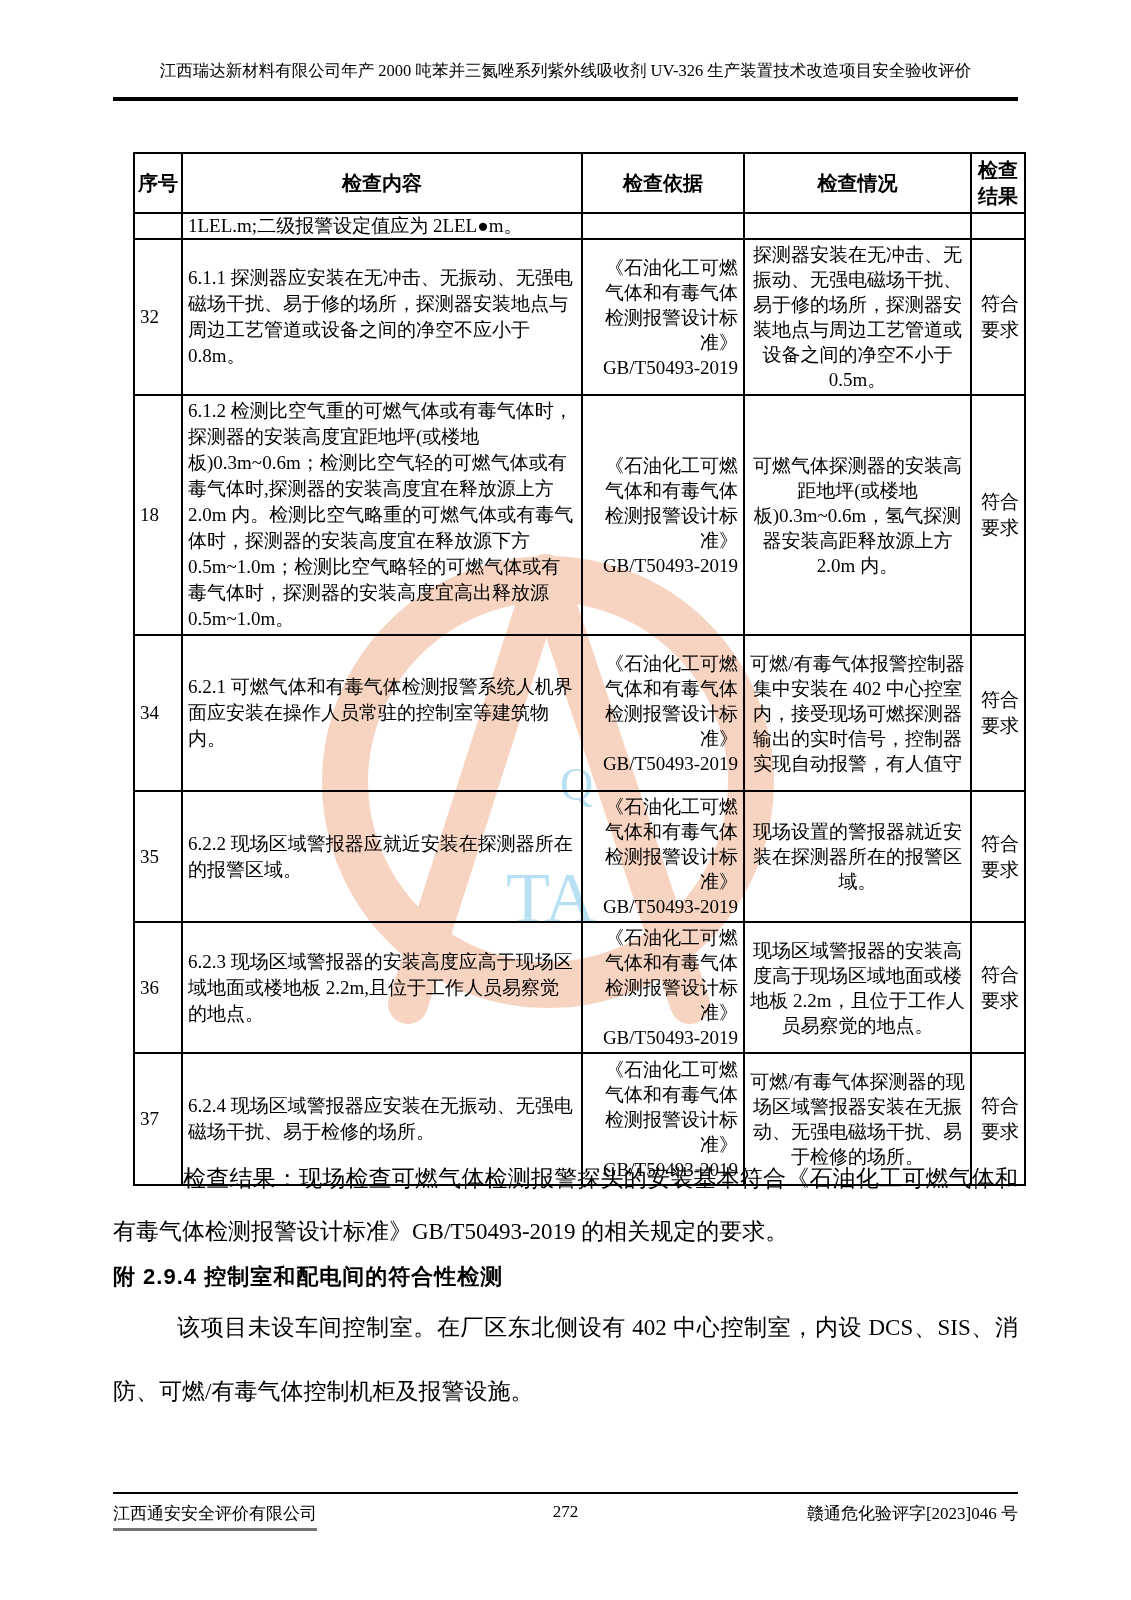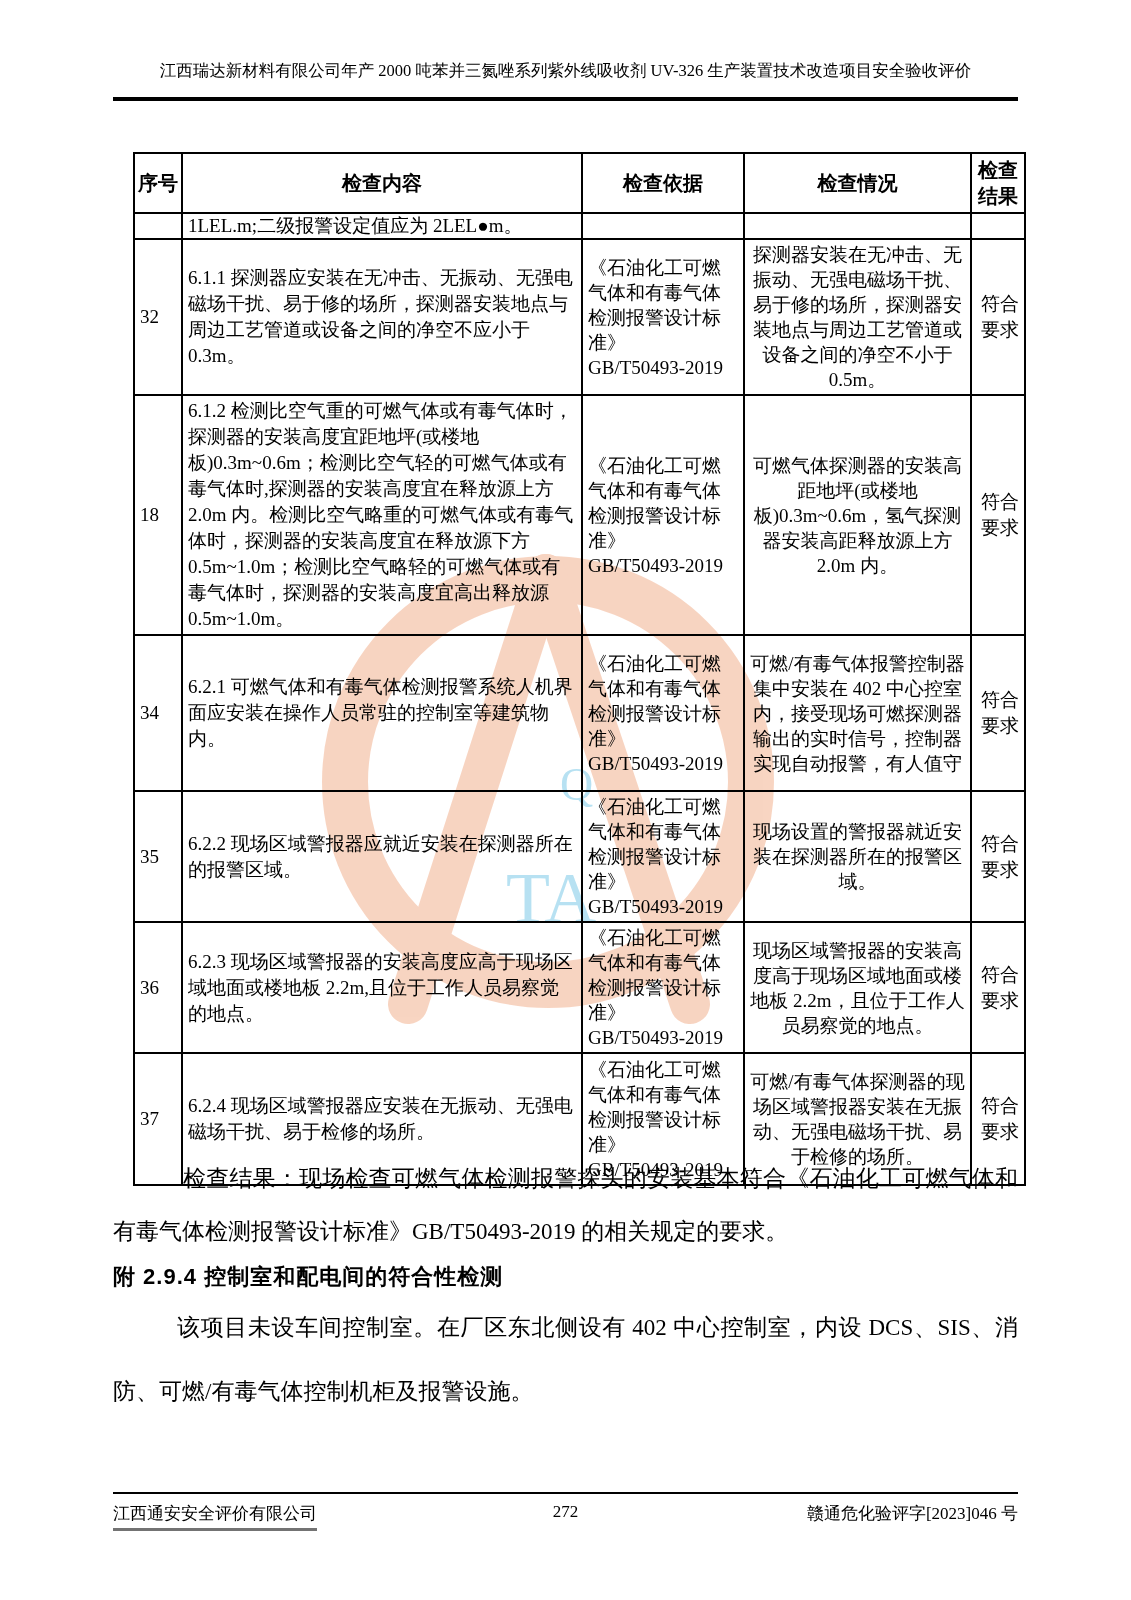--- a/index.html
+++ b/index.html
@@ -43,21 +43,21 @@
     overflow:hidden;
   }
   .doc-table th{font-size:20px;font-weight:bold;line-height:1.3;padding:3px 2px;}
   .col-no{width:48px;}
   .col-content{width:400px;}
   .col-basis{width:162px;}
   .col-situation{width:227px;}
   .col-result{width:54px;}
   .c-no{text-align:left;padding-left:3px;font-size:19px;}
   .c-content{text-align:left;padding-left:9px;padding-right:6px;line-height:26px;border-radius:13px;}
-  .c-basis{text-align:left;line-height:25px;padding:2px 3px;}
+  .c-basis{text-align:right;line-height:25px;padding:2px 3px;}
   .c-situation{text-align:center;line-height:25px;padding:2px 4px;}
   .c-result{text-align:right;line-height:26px;padding:2px 3px;}
   tr.h-hdr{height:56px;padding-left:32px;}
   tr.h-cont{height:26px;}
   tr.h-r32{height:152px;}
   tr.h-r33{height:226px;}
   tr.h-r34{height:156px;}
   tr.h-r35{height:124px;}
   tr.h-r36{height:126px;}
   tr.h-r37{height:132px;}
@@ -132,21 +132,21 @@
     </tr>
     <tr class="h-cont">
       <td class="c-no cont-cell"></td>
       <td class="c-content cont-cell">1LEL.m;二级报警设定值应为 2LEL●m。</td>
       <td class="c-basis cont-cell"></td>
       <td class="c-situation cont-cell"></td>
       <td class="c-result cont-cell"></td>
     </tr>
     <tr class="h-r32">
       <td class="c-no">32</td>
-      <td class="c-content">6.1.1 探测器应安装在无冲击、无振动、无强电磁场干扰、易于修的场所，探测器安装地点与周边工艺管道或设备之间的净空不应小于 0.3m。</td>
+      <td class="c-content">6.1.1 探测器应安装在无冲击、无振动、无强电磁场干扰、易于修的场所，探测器安装地点与周边工艺管道或设备之间的净空不应小于 0.8m。</td>
       <td class="c-basis">
         <div>《石油化工可燃气体和有毒气体检测报警设计标准》</div>
         <div>GB/T50493-2019</div>
       </td>
       <td class="c-situation">探测器安装在无冲击、无振动、无强电磁场干扰、易于修的场所，探测器安装地点与周边工艺管道或设备之间的净空不小于 0.5m。</td>
       <td class="c-result">符合要求</td>
     </tr>
     <tr class="h-r33">
       <td class="c-no">18</td>
       <td class="c-content">6.1.2 检测比空气重的可燃气体或有毒气体时，探测器的安装高度宜距地坪(或楼地板)0.3m~0.6m；检测比空气轻的可燃气体或有毒气体时,探测器的安装高度宜在释放源上方 2.0m 内。检测比空气略重的可燃气体或有毒气体时，探测器的安装高度宜在释放源下方 0.5m~1.0m；检测比空气略轻的可燃气体或有毒气体时，探测器的安装高度宜高出释放源 0.5m~1.0m。</td>

